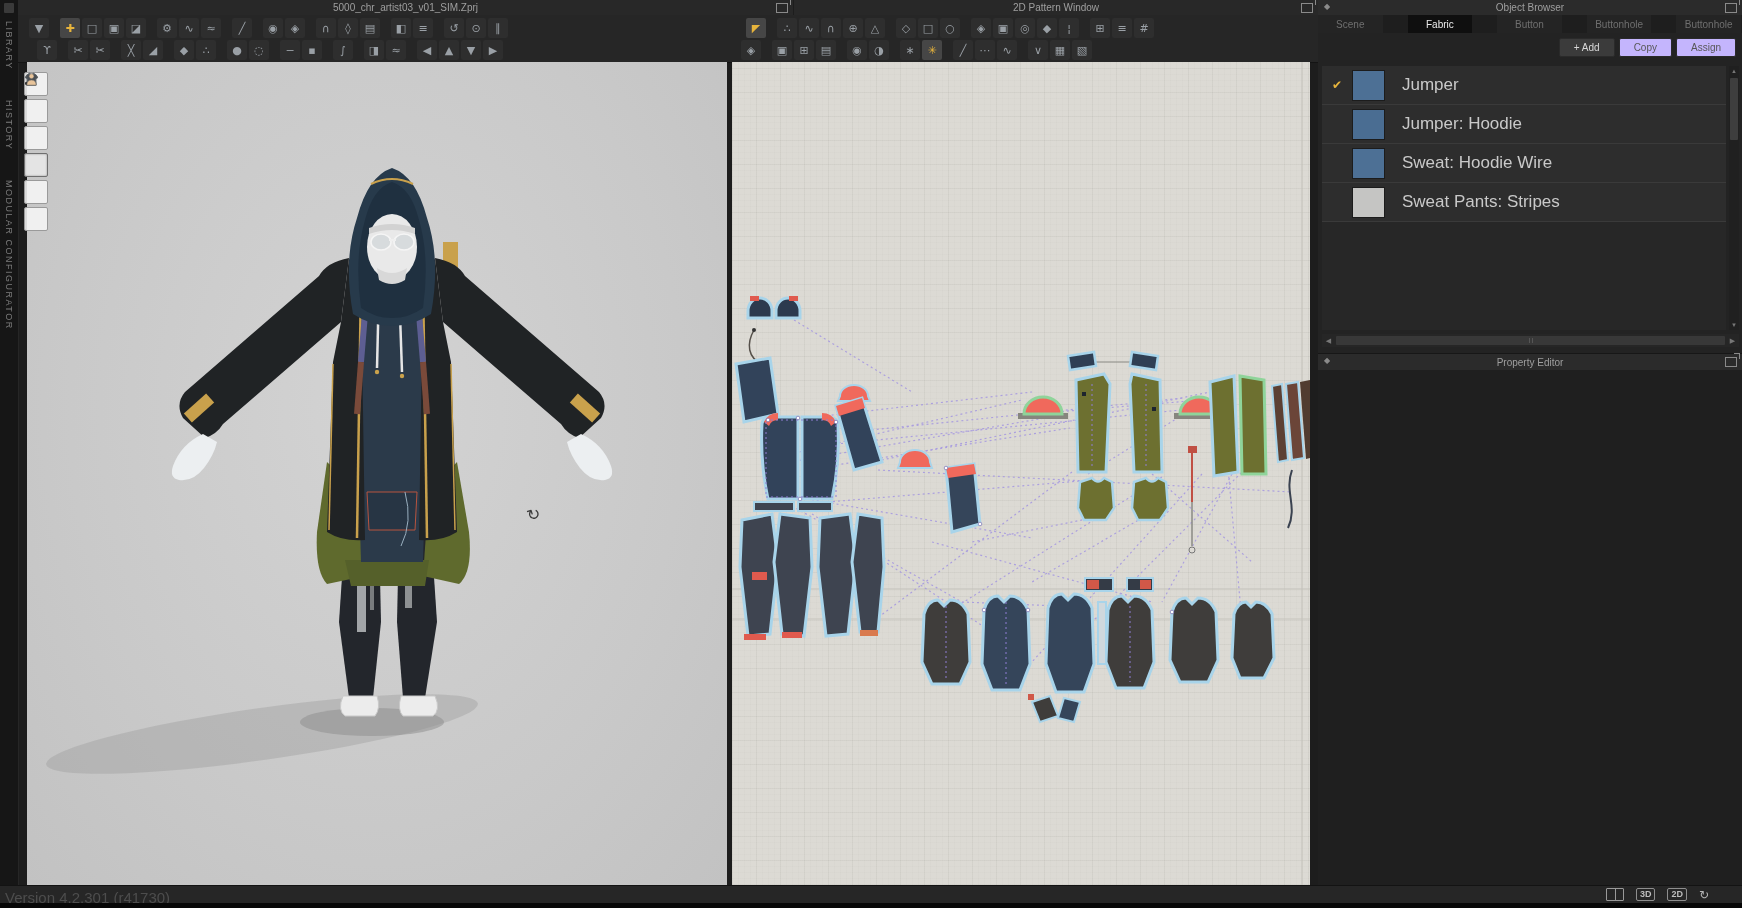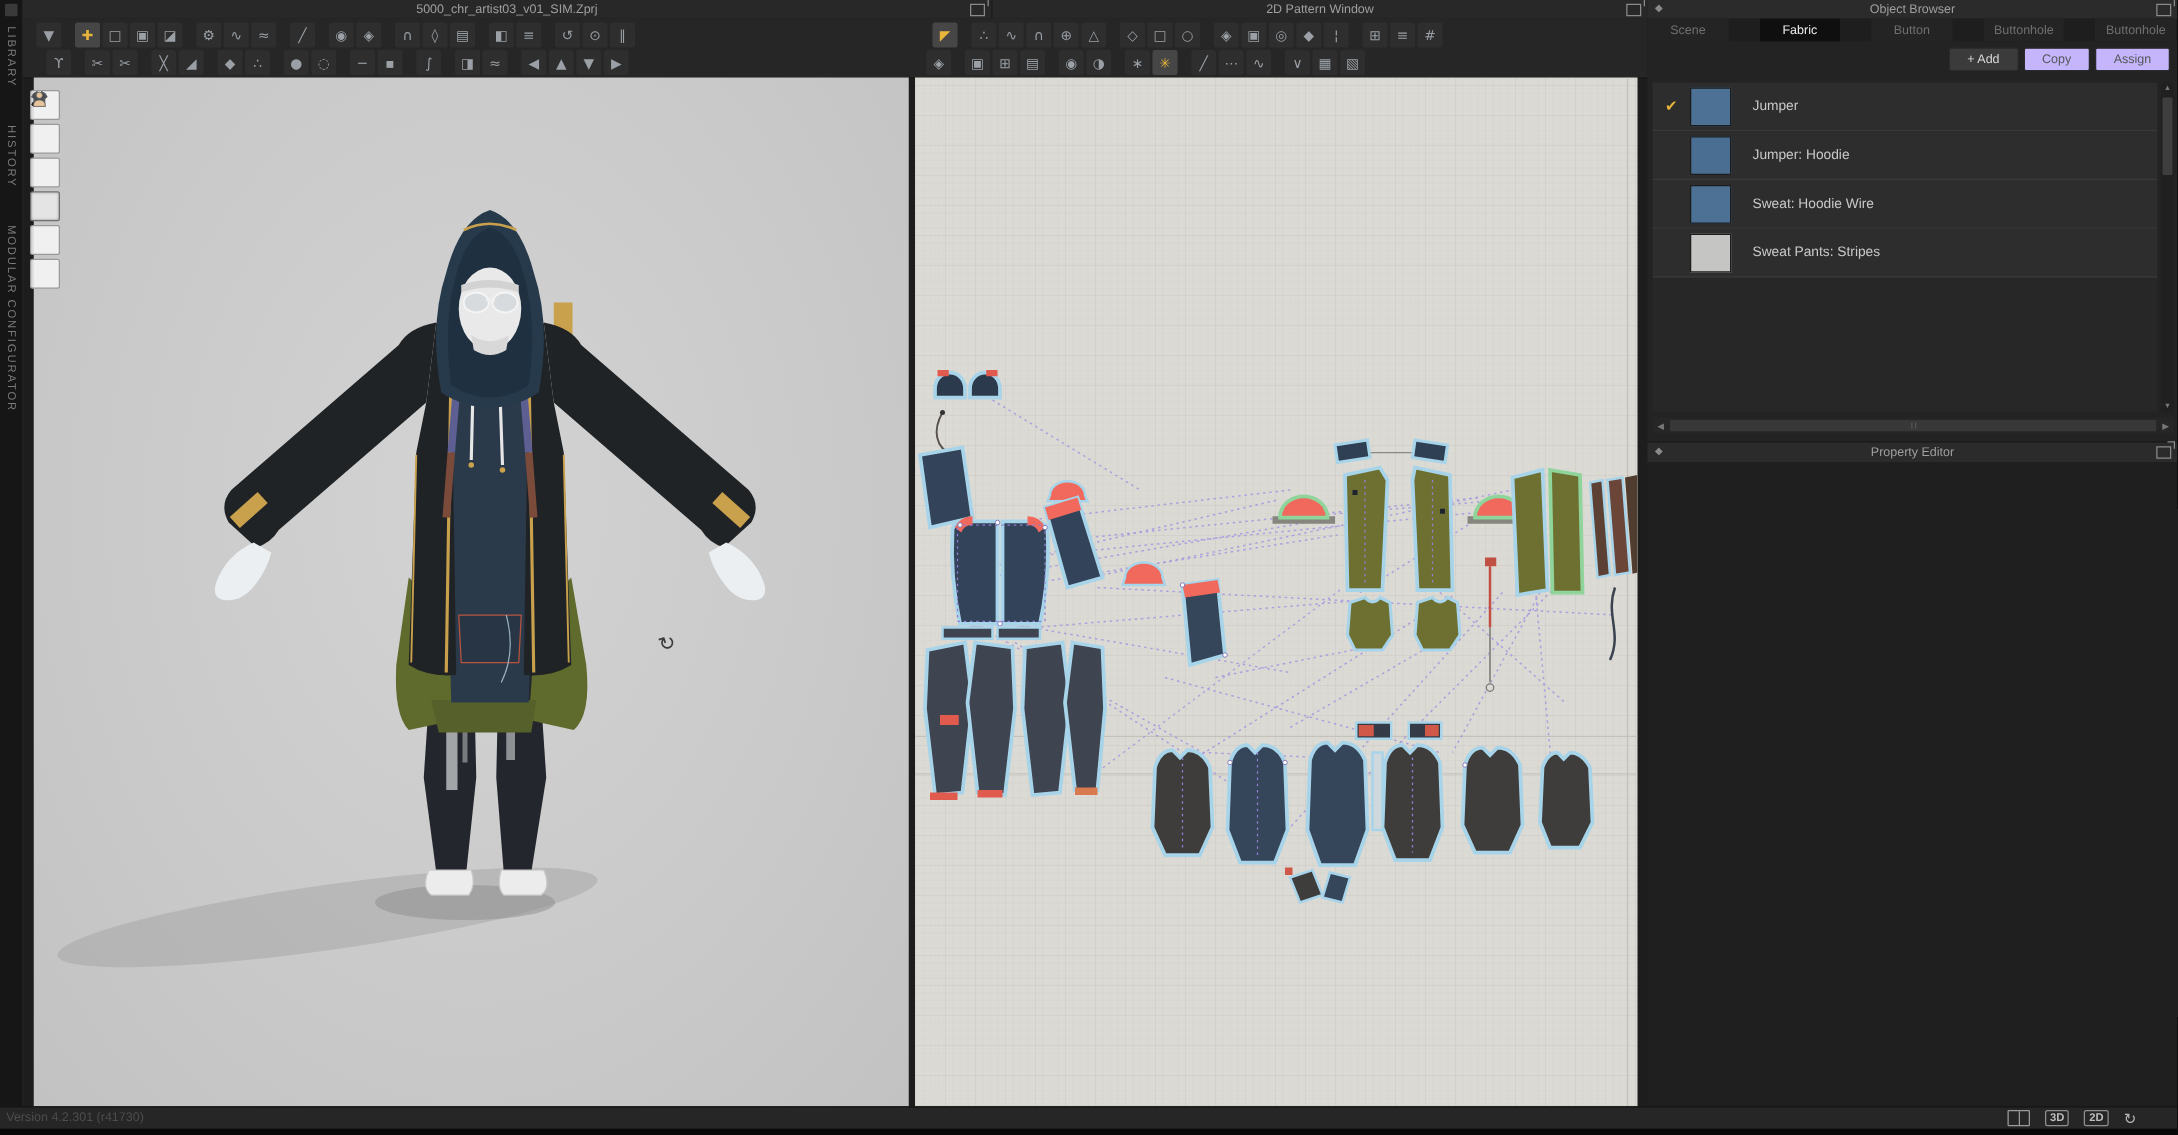--- a/index.html
+++ b/index.html
@@ -63,36 +63,36 @@
          background:#242424;margin-right:1px;cursor:default;}
   .obtab.active{background:#0f0f0f;color:#ebebeb;}
   #obactions{position:absolute;top:23px;right:6px;display:flex;gap:4px;}
   .obbtn{height:17px;padding:0 14px;font-size:10px;color:#d8d8d8;background:#3b3b3b;border:1px solid #2a2a2a;
          border-radius:2px;display:flex;align-items:center;cursor:default;}
   .obbtn.disabled{color:#575757;background:#c4b5fd;}
   #flist{position:absolute;left:4px;right:16px;top:51px;height:264px;background:#272727;overflow:hidden;}
   .frow{height:38px;border-bottom:1px solid #3a3a3a;background:#2d2d2d;display:flex;align-items:center;}
   .fcheck{width:30px;text-align:center;color:#e7b43c;font-size:12px;font-family:"DejaVu Sans",sans-serif;}
   .fswatch{width:31px;height:29px;margin-right:17px;border:1px solid #1c1c1c;}
-  .flabel{font-size:11px;color:#c9c9c9;}
+  .flabel{font-size:17px;color:#c9c9c9;}
   #vscroll{position:absolute;right:3px;top:51px;width:10px;height:264px;background:#202020;}
   #vscroll .arr{position:absolute;left:0;width:10px;height:10px;color:#777;font-size:6px;text-align:center;line-height:10px;}
   #vscroll .thumb{position:absolute;left:1px;top:12px;width:8px;height:62px;background:#3e3e3e;border-radius:1px;}
   #hscroll{position:absolute;left:4px;right:3px;top:319px;height:13px;background:#262626;display:flex;align-items:center;}
   #hscroll .harr{width:13px;text-align:center;color:#777;font-size:7px;}
   #hscroll .hthumb{flex:1;height:9px;margin:0 1px;background:#383838;border-radius:1px;position:relative;}
   #hscroll .hthumb::after{content:"";position:absolute;left:50%;top:2px;height:5px;border-left:1px solid #555;border-right:1px solid #555;width:2px;transform:translateX(-2px);}
   #propheader{position:absolute;left:0;right:0;top:338px;height:16px;background:#2b2b2b;border-top:1px solid #171717;
               border-bottom:1px solid #171717;display:flex;align-items:center;justify-content:center;
               color:#9f9f9f;font-size:10px;}
   #propbody{position:absolute;left:0;right:0;top:355px;bottom:0;background:#1f1f1f;}
 
   
   #status{position:absolute;left:0;top:885px;width:1742px;height:18px;background:#262626;border-top:1px solid #131313;}
-  #version{position:absolute;left:5px;top:3px;font-size:10px;color:#4d4d4d;}
+  #version{position:absolute;left:5px;top:3px;font-size:15px;color:#4d4d4d;}
   #sbright{position:absolute;right:33px;top:2px;display:flex;align-items:center;gap:12px;}
   .sb-split{position:relative;width:16px;height:11px;border:1px solid #9a9a9a;border-radius:1px;}
   .sb-split::before{content:"";position:absolute;left:50%;top:0;bottom:0;border-left:1px solid #9a9a9a;}
   .sb-box{border:1px solid #8f8f8f;color:#bdbdbd;font-size:9px;font-weight:bold;padding:0 3px;height:11px;
           line-height:11px;border-radius:2px;}
   .sb-sync{color:#b5b5b5;font-size:12px;font-family:"DejaVu Sans",sans-serif;line-height:1;}
   #bstrip{position:absolute;left:0;top:903px;width:1742px;height:5px;background:#070707;}
 </style>
 </head>
 <body>

